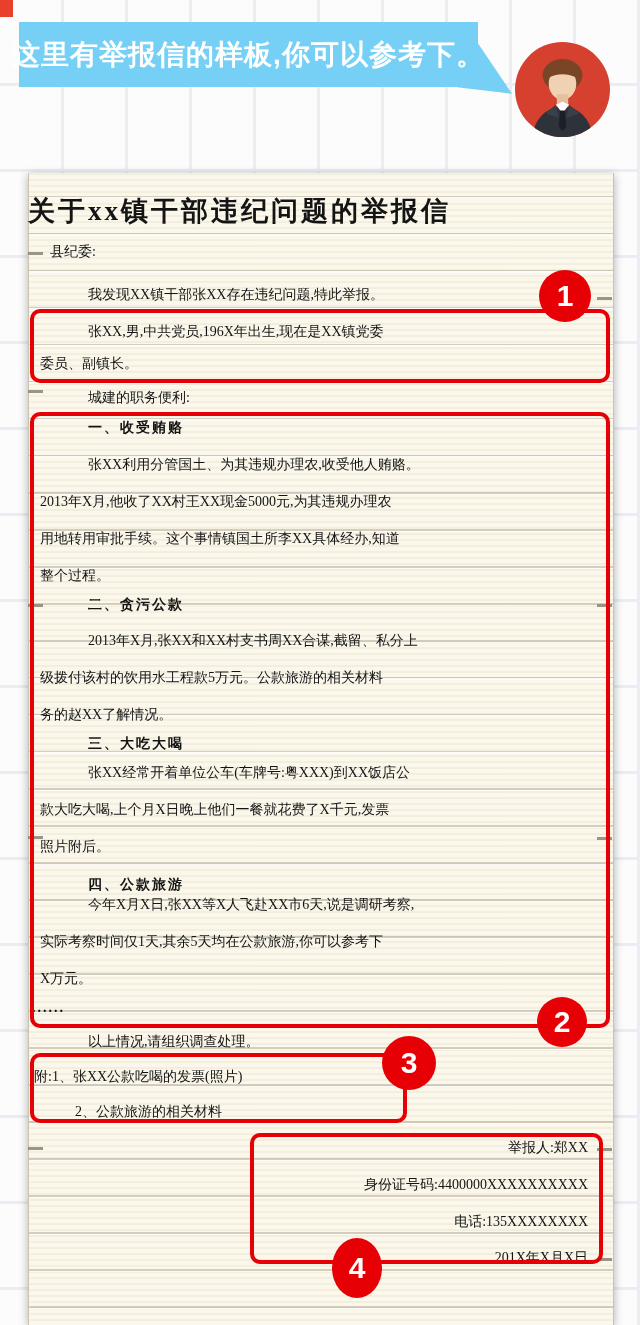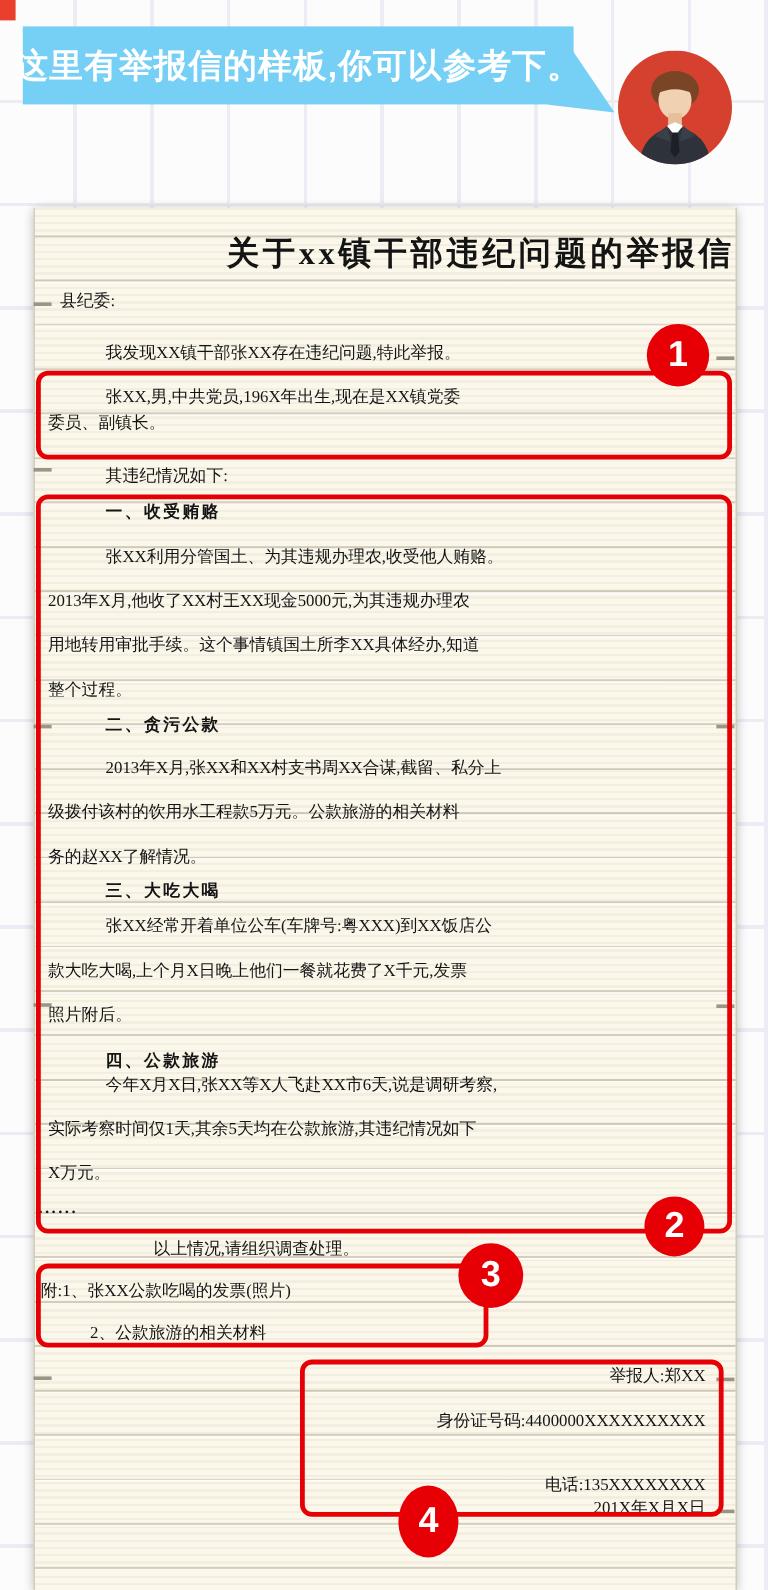--- a/index.html
+++ b/index.html
@@ -26,21 +26,21 @@
     position:absolute;left:28px;top:173px;width:584px;height:1152px;
     background-color:#fbf7eb;
     background-image:
       repeating-linear-gradient(to bottom, rgba(125,112,80,0) 0 34px, rgba(125,112,80,0.30) 34px 35.5px, rgba(255,255,255,0.65) 35.5px 37px),
       repeating-linear-gradient(to bottom, rgba(168,158,126,0.10) 0 2px, rgba(0,0,0,0) 2px 6px);
     background-position:0 -11px, 0 0;
     border-left:1px solid #c9c3b0;border-right:1px solid #c9c3b0;
     box-shadow:0 2px 9px rgba(0,0,0,0.30);
   }
   .letter-title{
-    position:absolute;left:28px;top:194px;width:584px;text-align:right;
+    position:absolute;left:28px;top:194px;width:584px;text-align:left;
     font-family:"Liberation Serif","DejaVu Serif",serif;
     font-size:27px;line-height:34px;font-weight:bold;color:#141414;letter-spacing:3px;white-space:nowrap;
   }
   .letter-line{
     position:absolute;height:30px;line-height:30px;font-size:14px;color:#141414;
     font-family:Liberation Serif, serif;white-space:nowrap;
   }
   .letter-line.bold{font-weight:bold;letter-spacing:2px;}
   .red-box{position:absolute;border:4px solid #e60005;border-radius:10px;box-sizing:border-box;}
   .marker{
@@ -96,46 +96,46 @@
       <div class="dash" style="top: 837px; left: 597px;"></div>
       <div class="dash" style="top: 1148px; left: 597px;"></div>
       <div class="dash" style="top: 1258px; left: 597px;"></div>
     </div>
 
   <div class="letter-title">关于xx镇干部违纪问题的举报信</div>
   <div id="letter-lines">
       <div class="letter-line" style="top: 237px; left: 50px;">县纪委:</div>
       <div class="letter-line" style="top: 280px; left: 88px;">我发现XX镇干部张XX存在违纪问题,特此举报。</div>
       <div class="letter-line" style="top: 317px; left: 88px;">张XX,男,中共党员,196X年出生,现在是XX镇党委</div>
-      <div class="letter-line" style="top: 339px; left: 40px;">委员、副镇长。</div>
-      <div class="letter-line" style="top: 383px; left: 88px;">其违纪情况如下:</div>
+      <div class="letter-line" style="top: 349px; left: 40px;">委员、副镇长。</div>
+      <div class="letter-line" style="top: 383px; left: 88px;">城建的职务便利:</div>
       <div class="letter-line bold" style="top: 413px; left: 88px;">一、收受贿赂</div>
       <div class="letter-line" style="top: 450px; left: 88px;">张XX利用分管国土、为其违规办理农,收受他人贿赂。</div>
       <div class="letter-line" style="top: 487px; left: 40px;">2013年X月,他收了XX村王XX现金5000元,为其违规办理农</div>
       <div class="letter-line" style="top: 524px; left: 40px;">用地转用审批手续。这个事情镇国土所李XX具体经办,知道</div>
       <div class="letter-line" style="top: 561px; left: 40px;">整个过程。</div>
       <div class="letter-line bold" style="top: 590px; left: 88px;">二、贪污公款</div>
       <div class="letter-line" style="top: 626px; left: 88px;">2013年X月,张XX和XX村支书周XX合谋,截留、私分上</div>
       <div class="letter-line" style="top: 663px; left: 40px;">级拨付该村的饮用水工程款5万元。公款旅游的相关材料</div>
       <div class="letter-line" style="top: 700px; left: 40px;">务的赵XX了解情况。</div>
       <div class="letter-line bold" style="top: 729px; left: 88px; text-align: center;">三、大吃大喝</div>
       <div class="letter-line" style="top: 758px; left: 88px;">张XX经常开着单位公车(车牌号:粤XXX)到XX饭店公</div>
       <div class="letter-line" style="top: 795px; left: 40px;">款大吃大喝,上个月X日晚上他们一餐就花费了X千元,发票</div>
       <div class="letter-line" style="top: 832px; left: 40px;">照片附后。</div>
       <div class="letter-line bold" style="top: 829px; left: 88px; margin-top: 41px;">四、公款旅游</div>
       <div class="letter-line" style="top: 890px; left: 88px;">今年X月X日,张XX等X人飞赴XX市6天,说是调研考察,</div>
-      <div class="letter-line" style="top: 927px; left: 40px;">实际考察时间仅1天,其余5天均在公款旅游,其违纪情况如下</div>
+      <div class="letter-line" style="top: 927px; left: 40px;">实际考察时间仅1天,其余5天均在公款旅游,你可以参考下</div>
       <div class="letter-line" style="top: 964px; left: 40px;">X万元。</div>
       <div class="letter-line bold" style="top: 993px; left: 32px;">......</div>
-      <div class="letter-line" style="top: 1027px; left: 88px; margin-left: 40px;">以上情况,请组织调查处理。</div>
+      <div class="letter-line" style="top: 1027px; left: 88px;">以上情况,请组织调查处理。</div>
       <div class="letter-line" style="top: 1062px; left: 34px;">附:1、张XX公款吃喝的发票(照片)</div>
       <div class="letter-line" style="top: 1097px; left: 75px; text-align: right;">2、公款旅游的相关材料</div>
       <div class="letter-line" style="top: 1133px; right: 52px;">举报人:郑XX</div>
       <div class="letter-line" style="top: 1170px; right: 52px;">身份证号码:4400000XXXXXXXXXX</div>
-      <div class="letter-line" style="top: 1207px; right: 52px; margin-top: 17px;">电话:135XXXXXXXX</div>
+      <div class="letter-line" style="top: 1207px; right: 52px;">电话:135XXXXXXXX</div>
       <div class="letter-line" style="top: 1243px; right: 52px;">201X年X月X日</div>
     </div>
 
   <div id="boxes">
       <div class="red-box" style="left: 30px; top: 309px; width: 580px; height: 74px;"></div>
       <div class="red-box" style="left: 30px; top: 412px; width: 580px; height: 616px;"></div>
       <div class="red-box" style="left: 30px; top: 1053px; width: 377px; height: 70px;"></div>
       <div class="red-box" style="left: 250px; top: 1133px; width: 353px; height: 131px;"></div>
     </div>
   <div id="markers">

